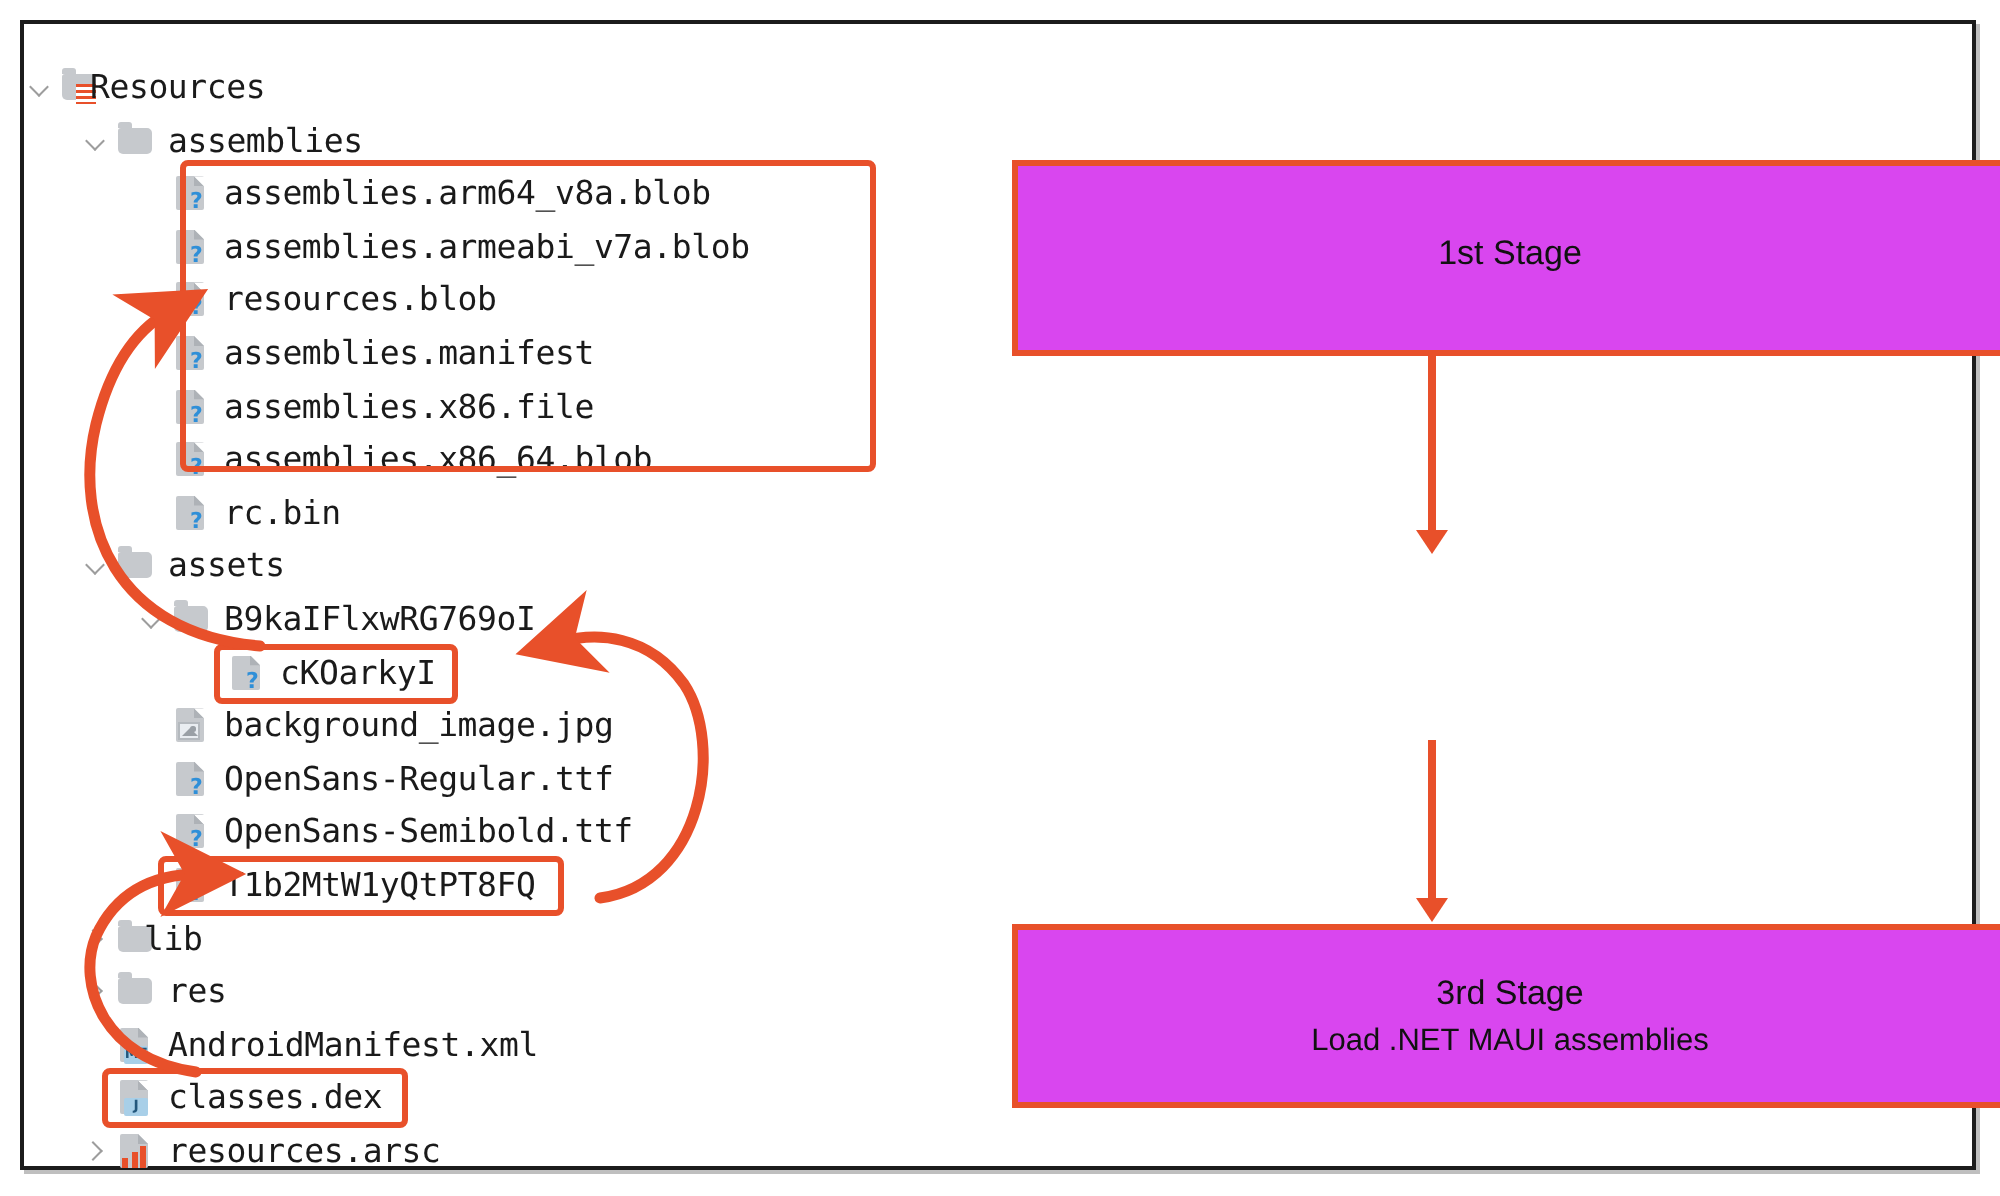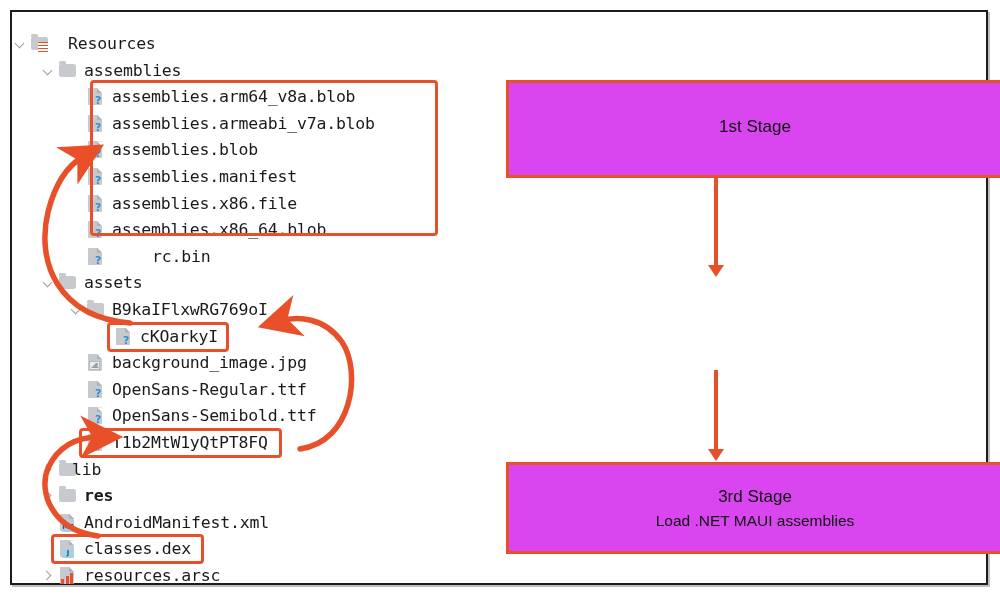--- a/index.html
+++ b/index.html
@@ -110,21 +110,21 @@
   <div class="frame">
 
     <div class="tree">
       <div id="tree-rows">
           <div class="row" style="left: 0px; top: 18px;">
             <span class="chev" style="left: 2px;"></span>
             <span class="ico" style="left: 18px;">
               <span class="i-folder"></span>
               <span class="stripe"></span>
             </span>
-            <span class="lbl" style="position: absolute; left: 56px; text-align: center;">Resources</span>
+            <span class="lbl" style="position: absolute; left: 33px; text-align: center;">Resources</span>
           </div>
           <div class="row" style="left: 0px; top: 44.6px;">
             <span class="chev" style="left: 30px;"></span>
             <span class="ico" style="left: 46px;">
               <span class="i-folder"></span>
             </span>
             <span class="lbl" style="position: absolute; left: 72px;">assemblies</span>
           </div>
           <div class="row" style="left: 0px; top: 71.2px;">
             <span class="ico" style="left: 74px;">
@@ -138,21 +138,21 @@
               <span class="i-file"></span>
               <span class="badge-q">?</span>
             </span>
             <span class="lbl" style="position: absolute; left: 100px;">assemblies.armeabi_v7a.blob</span>
           </div>
           <div class="row" style="left: 0px; top: 124.4px;">
             <span class="ico" style="left: 74px;">
               <span class="i-file"></span>
               <span class="badge-q">?</span>
             </span>
-            <span class="lbl" style="position: absolute; left: 100px;">assemblies.blob</span>
+            <span class="lbl" style="position: absolute; left: 100px;">resources.blob</span>
           </div>
           <div class="row" style="left: 0px; top: 151px;">
             <span class="ico" style="left: 74px;">
               <span class="i-file"></span>
               <span class="badge-q">?</span>
             </span>
             <span class="lbl" style="position: absolute; left: 100px;">assemblies.manifest</span>
           </div>
           <div class="row" style="left: 0px; top: 177.6px;">
             <span class="ico" style="left: 74px;">
@@ -166,21 +166,21 @@
               <span class="i-file"></span>
               <span class="badge-q">?</span>
             </span>
             <span class="lbl" style="position: absolute; left: 100px;">assemblies.x86_64.blob</span>
           </div>
           <div class="row" style="left: 0px; top: 230.8px;">
             <span class="ico" style="left: 74px;">
               <span class="i-file"></span>
               <span class="badge-q">?</span>
             </span>
-            <span class="lbl" style="position: absolute; left: 100px; margin-left: 40px;">rc.bin</span>
+            <span class="lbl" style="position: absolute; left: 100px;">rc.bin</span>
           </div>
           <div class="row" style="left: 0px; top: 257.4px;">
             <span class="chev" style="left: 30px;"></span>
             <span class="ico" style="left: 46px;">
               <span class="i-folder"></span>
             </span>
             <span class="lbl" style="position: absolute; left: 72px;">assets</span>
           </div>
           <div class="row" style="left: 0px; top: 284px;">
             <span class="chev" style="left: 58px;"></span>
@@ -231,21 +231,21 @@
             <span class="ico" style="left: 46px;">
               <span class="i-folder"></span>
             </span>
             <span class="lbl" style="position: absolute; left: 60px;">lib</span>
           </div>
           <div class="row" style="left: 0px; top: 470.2px;">
             <span class="chev right" style="left: 30px;"></span>
             <span class="ico" style="left: 46px;">
               <span class="i-folder"></span>
             </span>
-            <span class="lbl" style="position: absolute; left: 72px; font-weight: bold;">res</span>
+            <span class="lbl" style="position: absolute; left: 72px;">res</span>
           </div>
           <div class="row" style="left: 0px; top: 496.8px;">
             <span class="ico" style="left: 46px;">
               <span class="i-file"></span>
               <span class="badge-sq">
                 <span>MF</span>
               </span>
             </span>
             <span class="lbl" style="position: absolute; left: 72px;">AndroidManifest.xml</span>
           </div>

